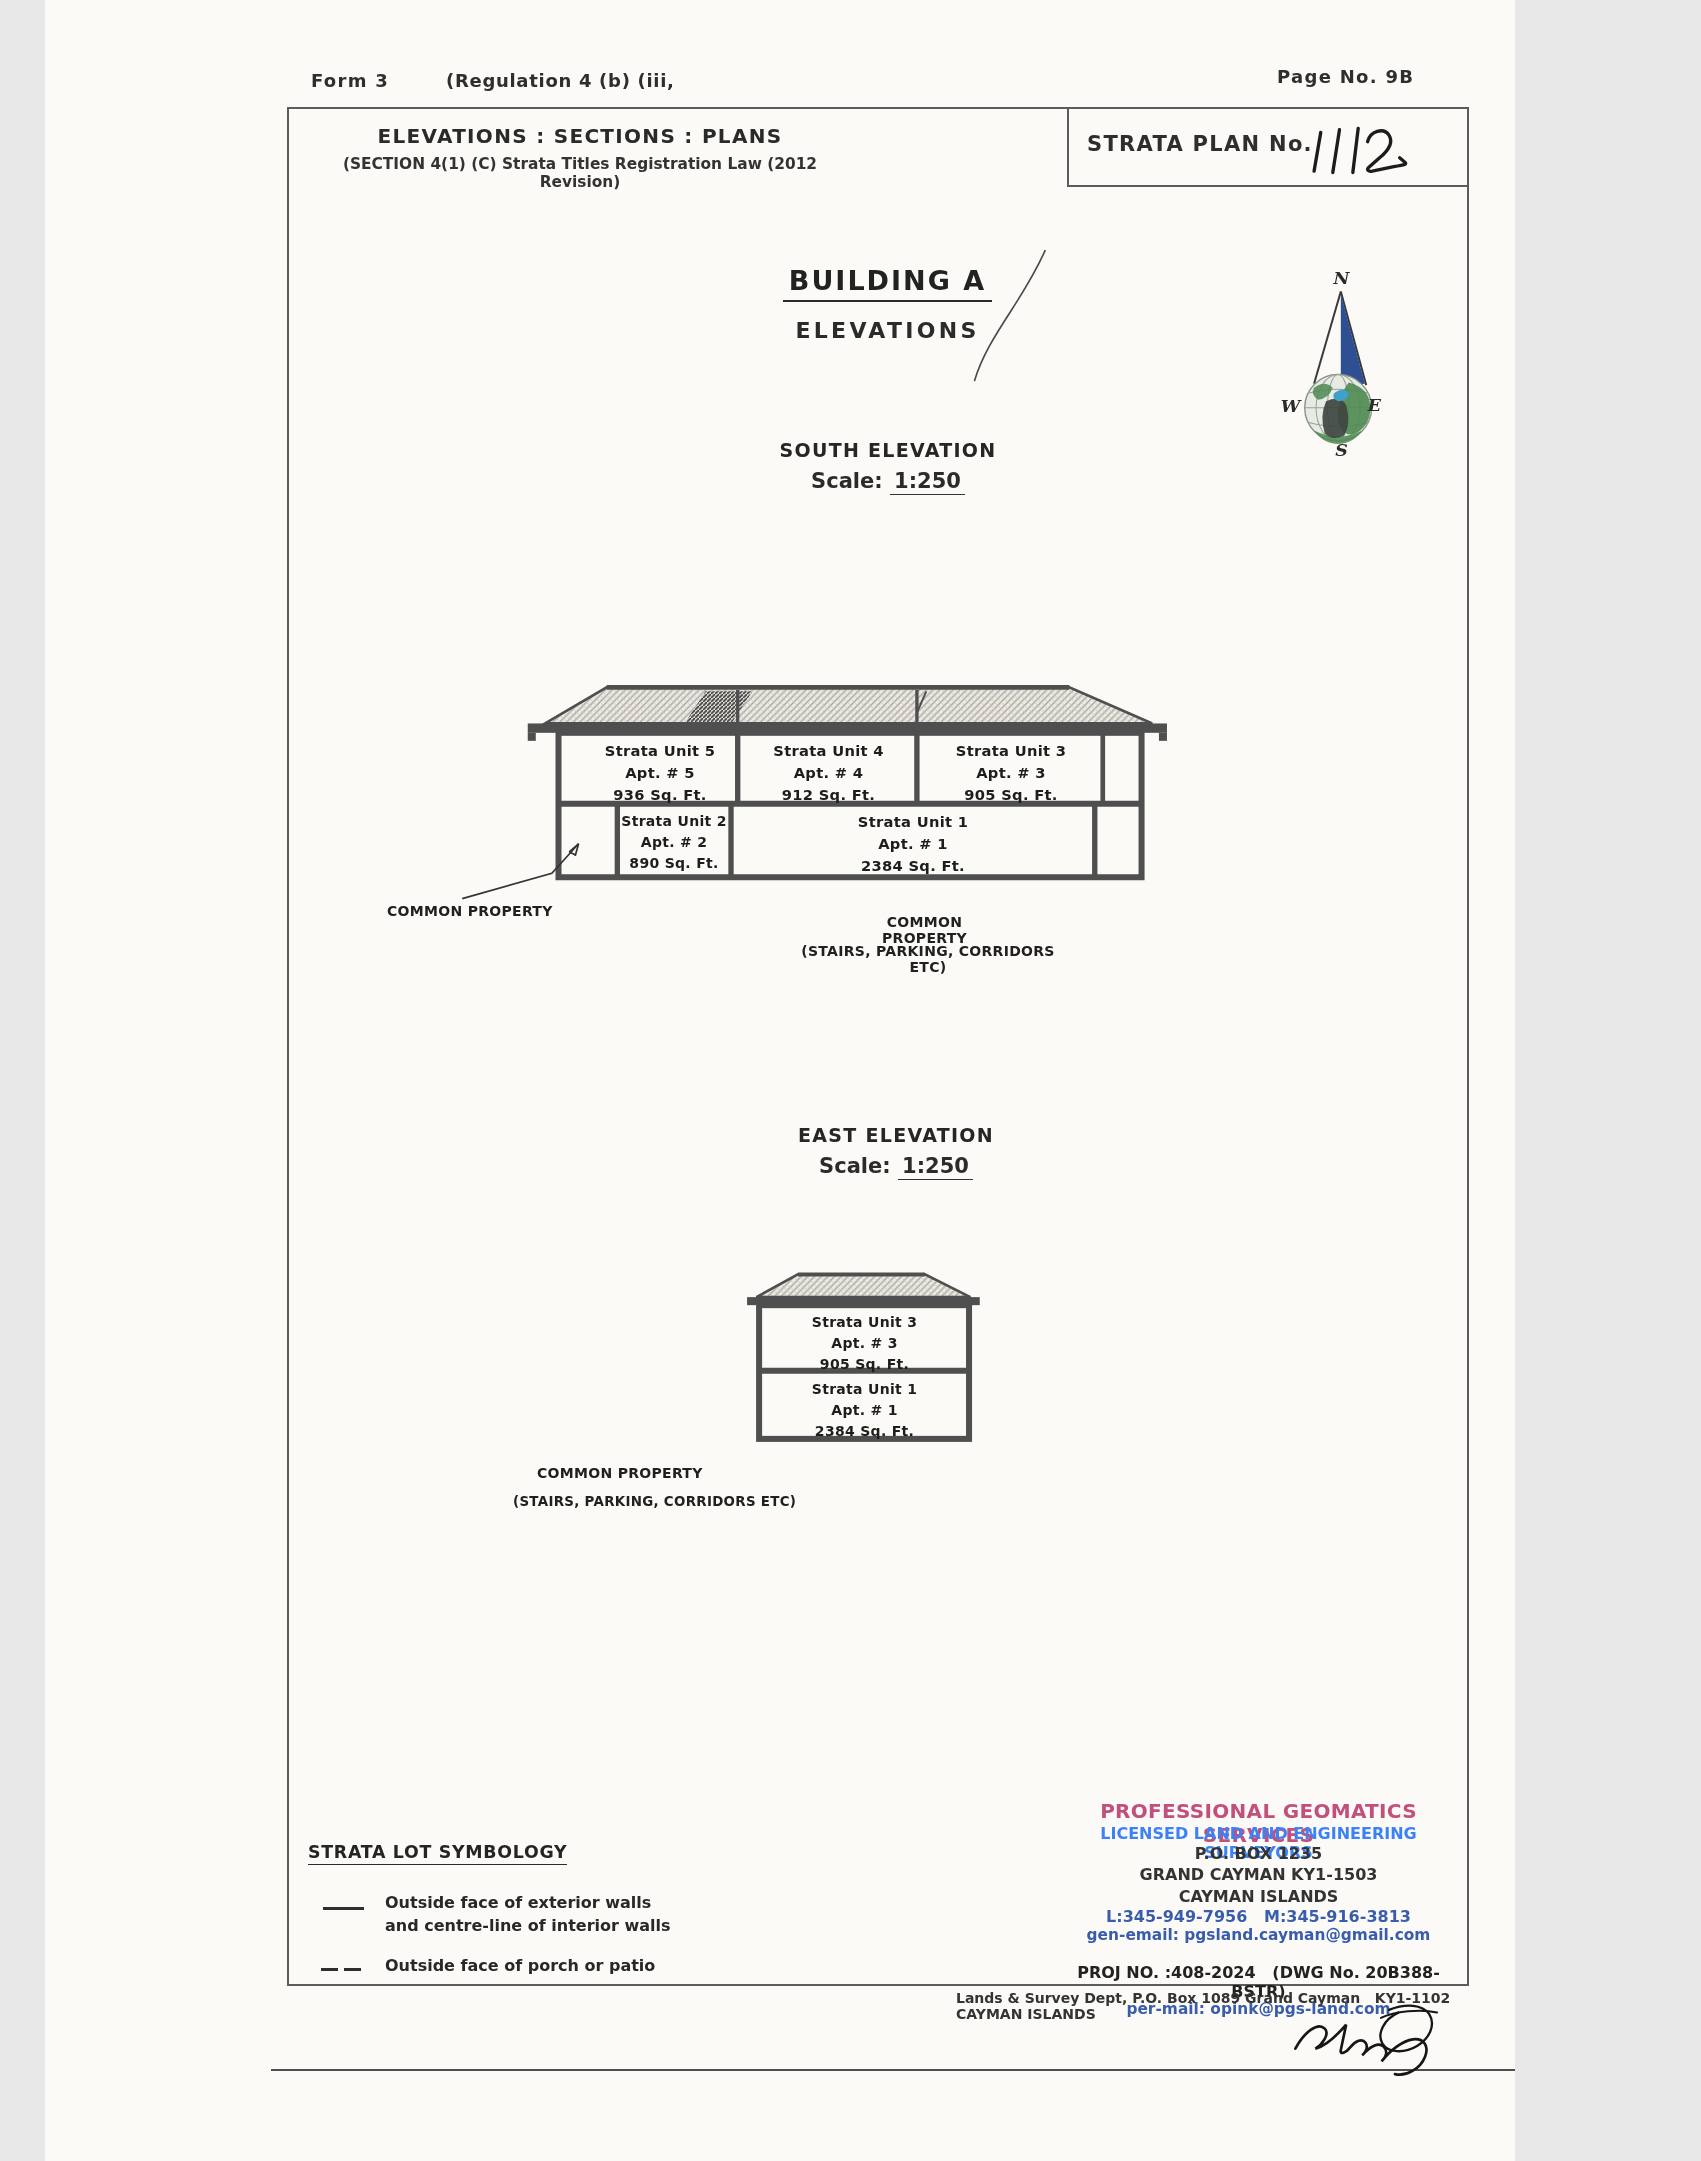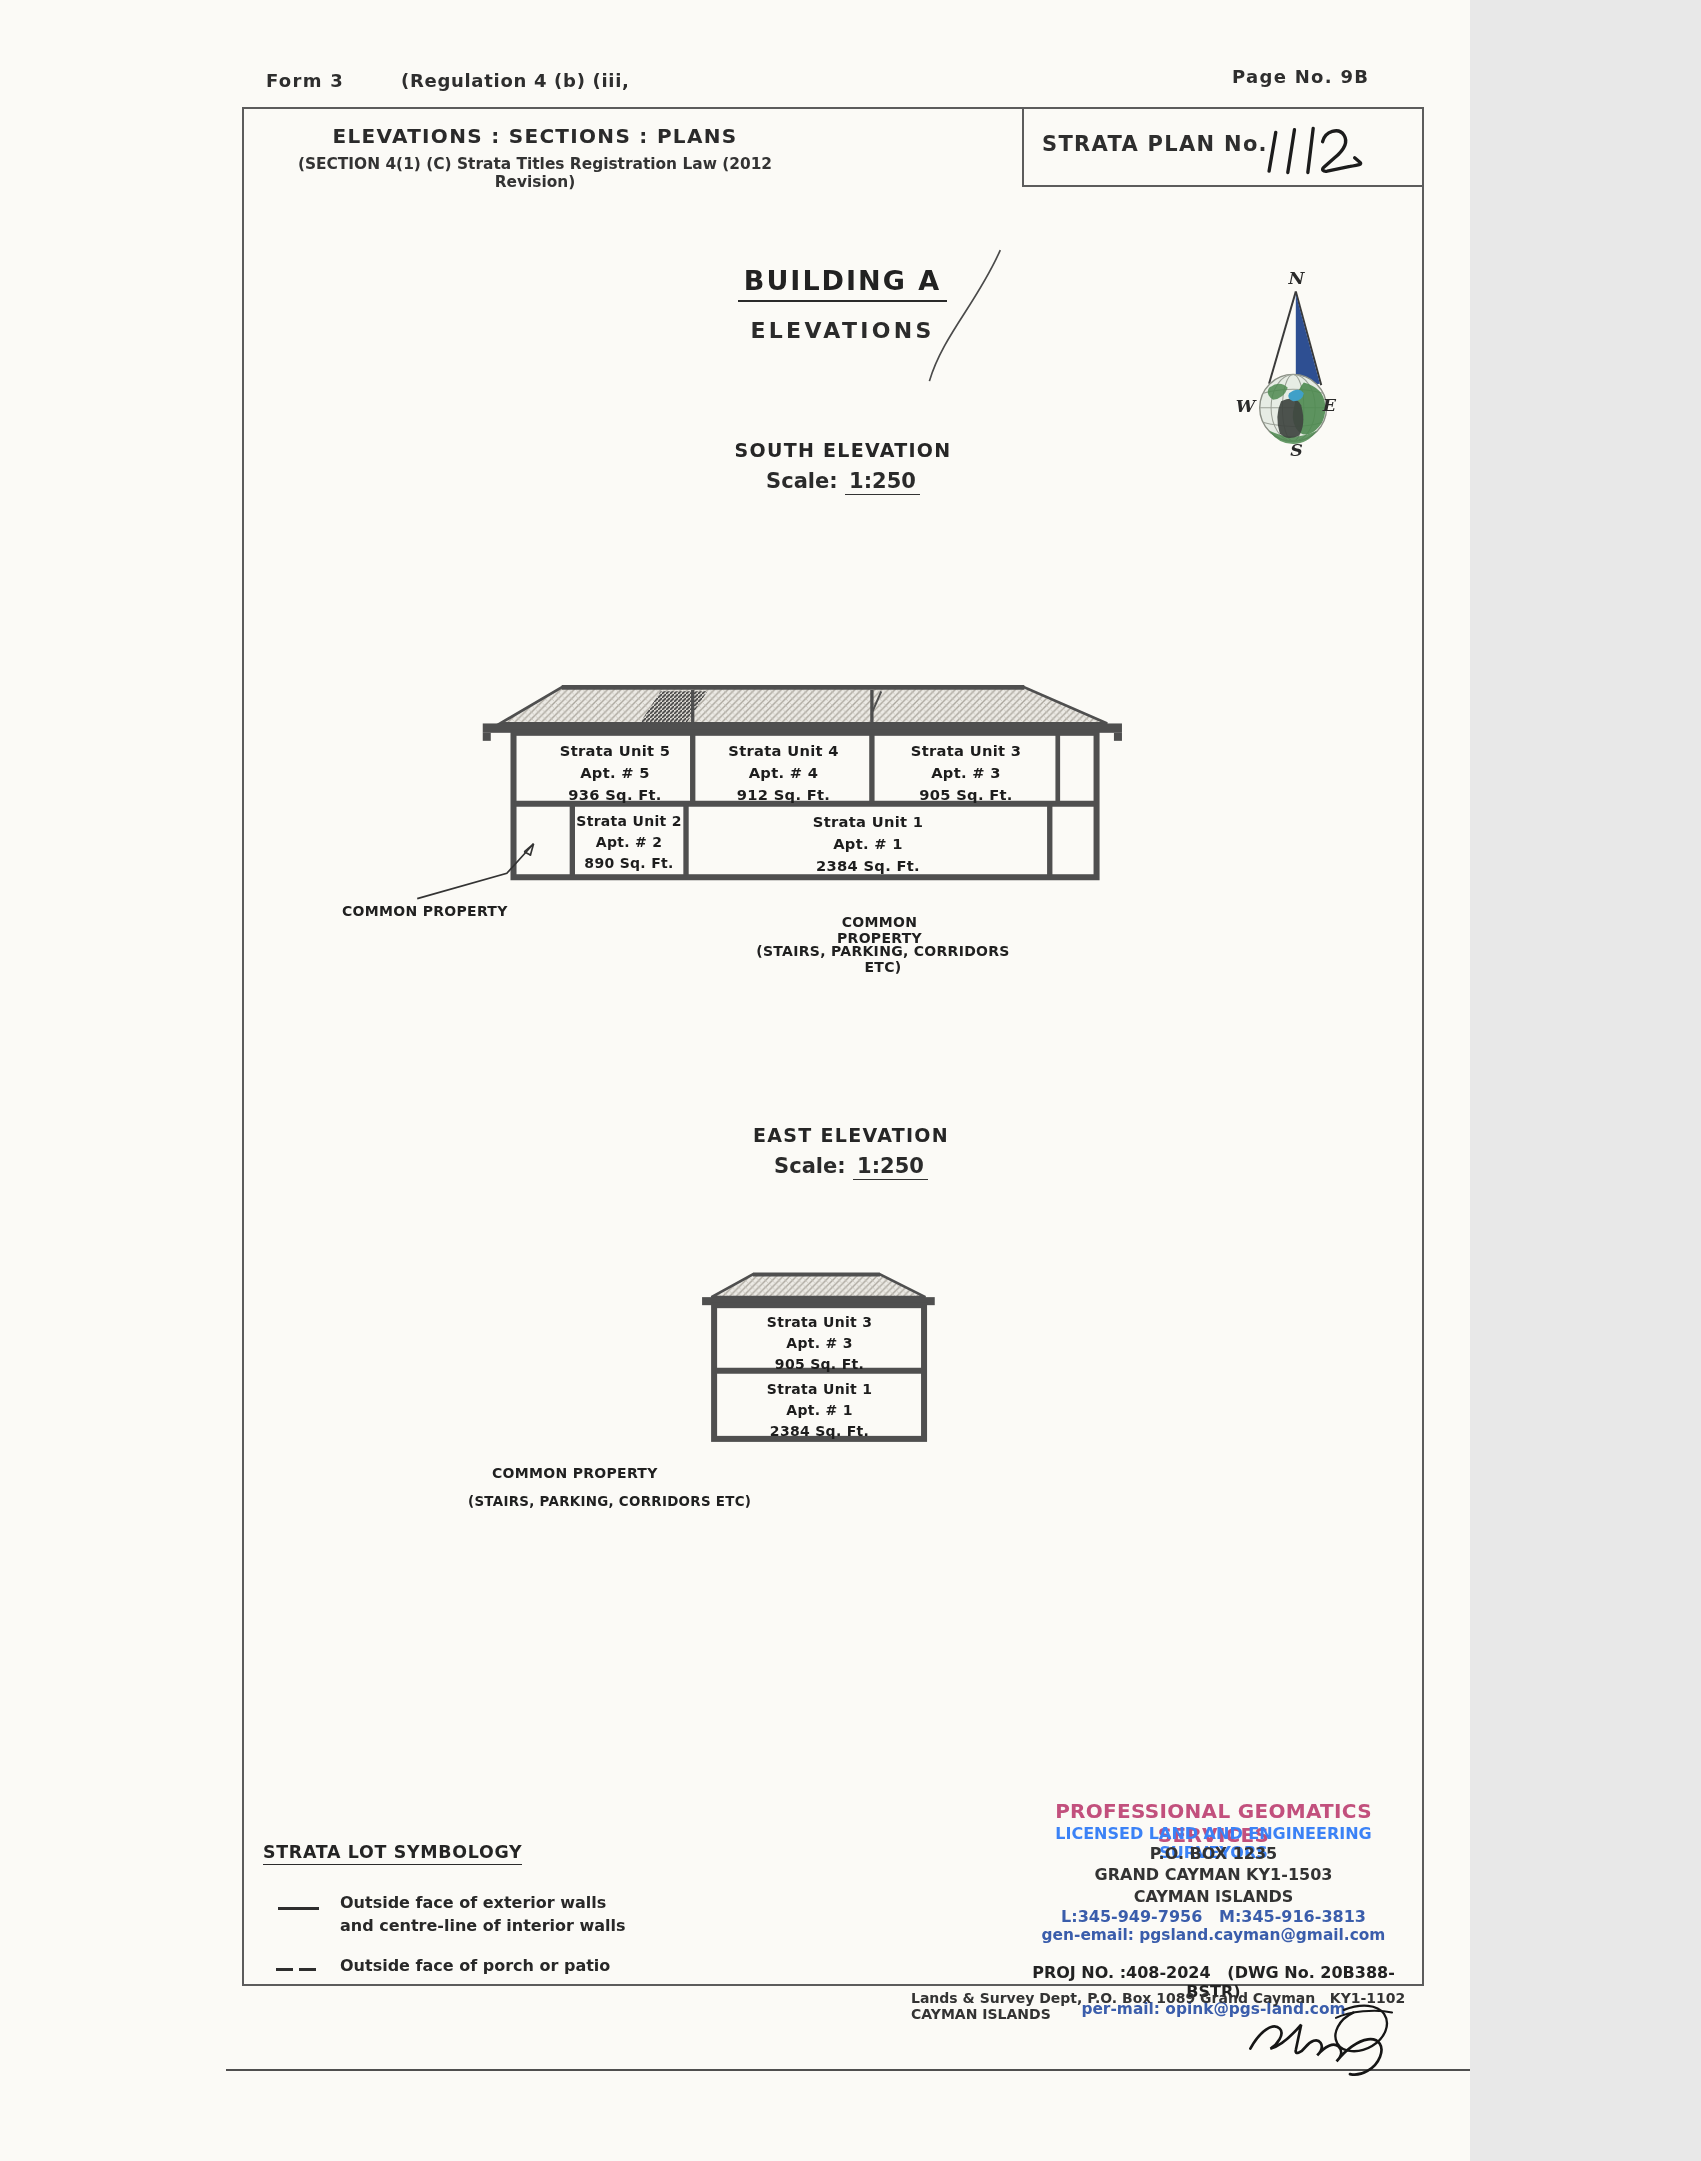--- a/index.html
+++ b/index.html
@@ -1,18 +1,18 @@
 <!DOCTYPE html>
 <html style="font-size:10.7px"><head>
 <meta charset="utf-8">
 <style>
   html,body{margin:0;padding:0;background:#e8e8e8;}
   #sheet{
     position:relative;width:1470px;height:2161px;background:#fbfaf6;
-    overflow:hidden;font-family:"DejaVu Sans",sans-serif;color:#242424;
+    overflow:hidden;font-family:"DejaVu Sans",sans-serif;color:#242424;margin-left:45px;
   }
   .abs{position:absolute;}
   .cad{font-family:"DejaVu Sans",sans-serif;font-weight:bold;color:#2e2e2e;}
   .pre{white-space:pre-wrap;}
   .center{text-align:center;}
 
   
   #form-label{left:266px;top:70px;font-size:18px;letter-spacing:1.3px;}
   #regulation-label{left:401px;top:70px;font-size:18px;letter-spacing:0.7px;}
   #page-no{left:1232px;top:66px;font-size:18px;letter-spacing:1.3px;}

